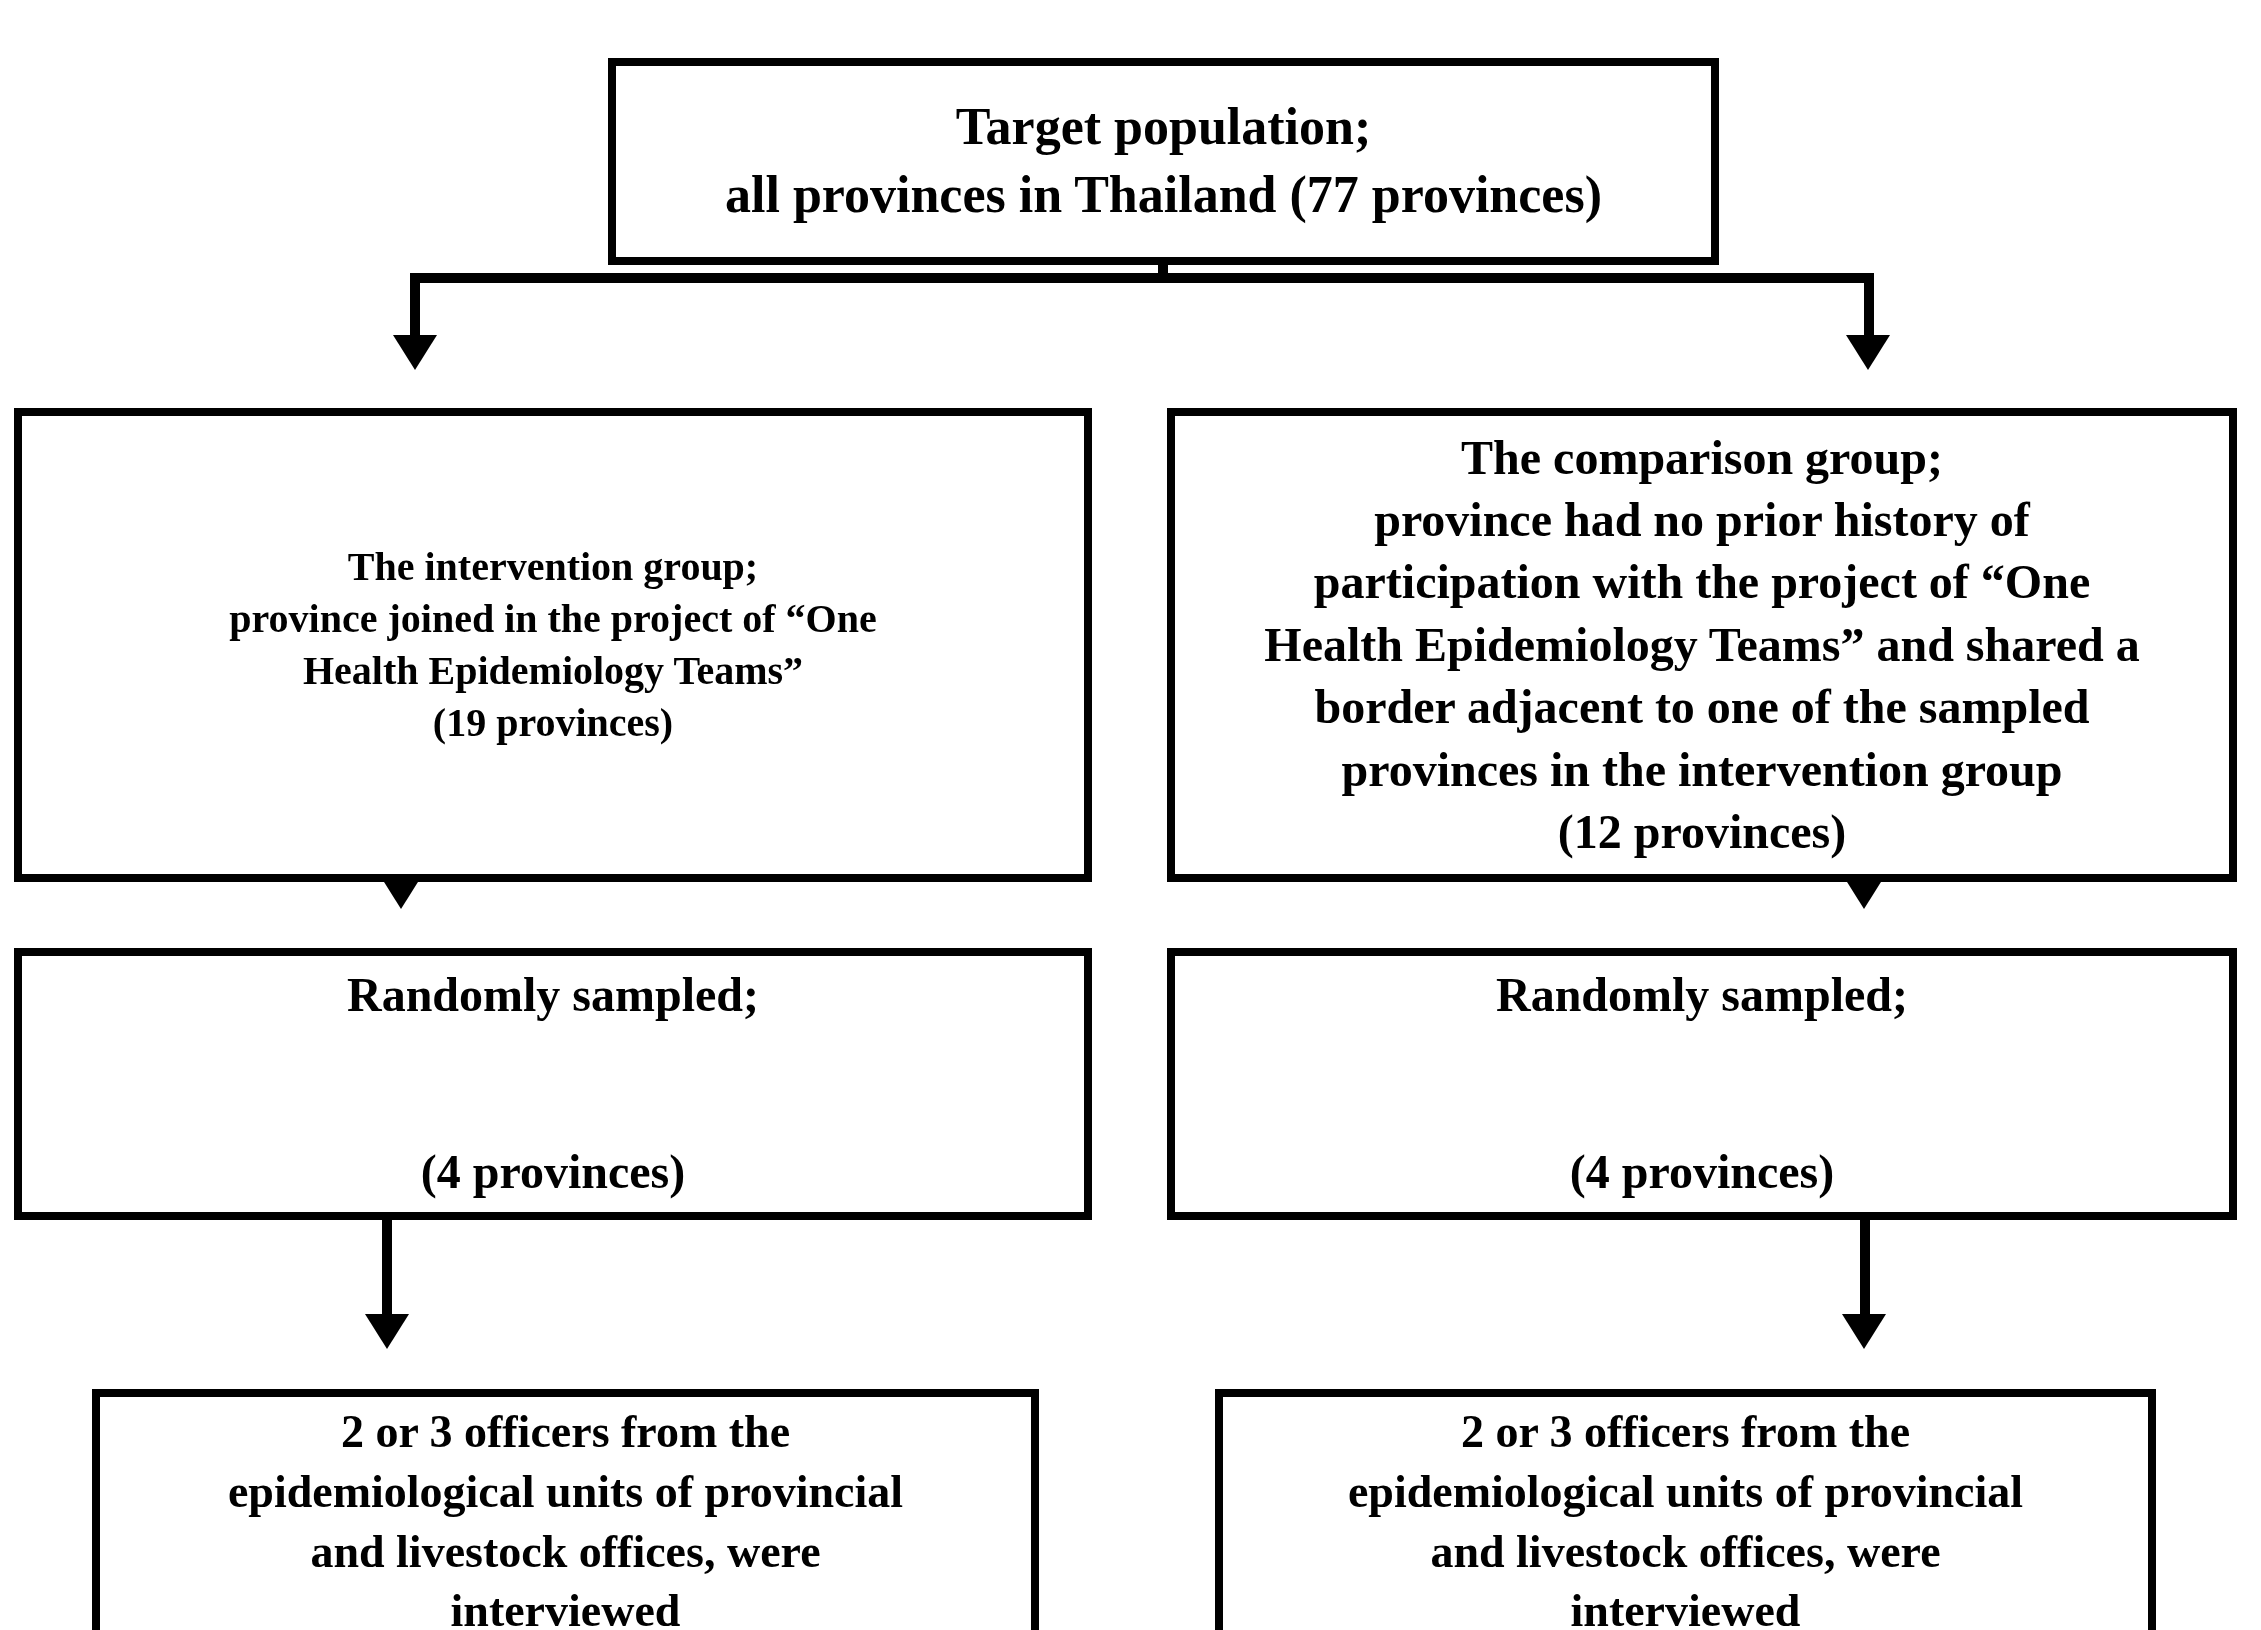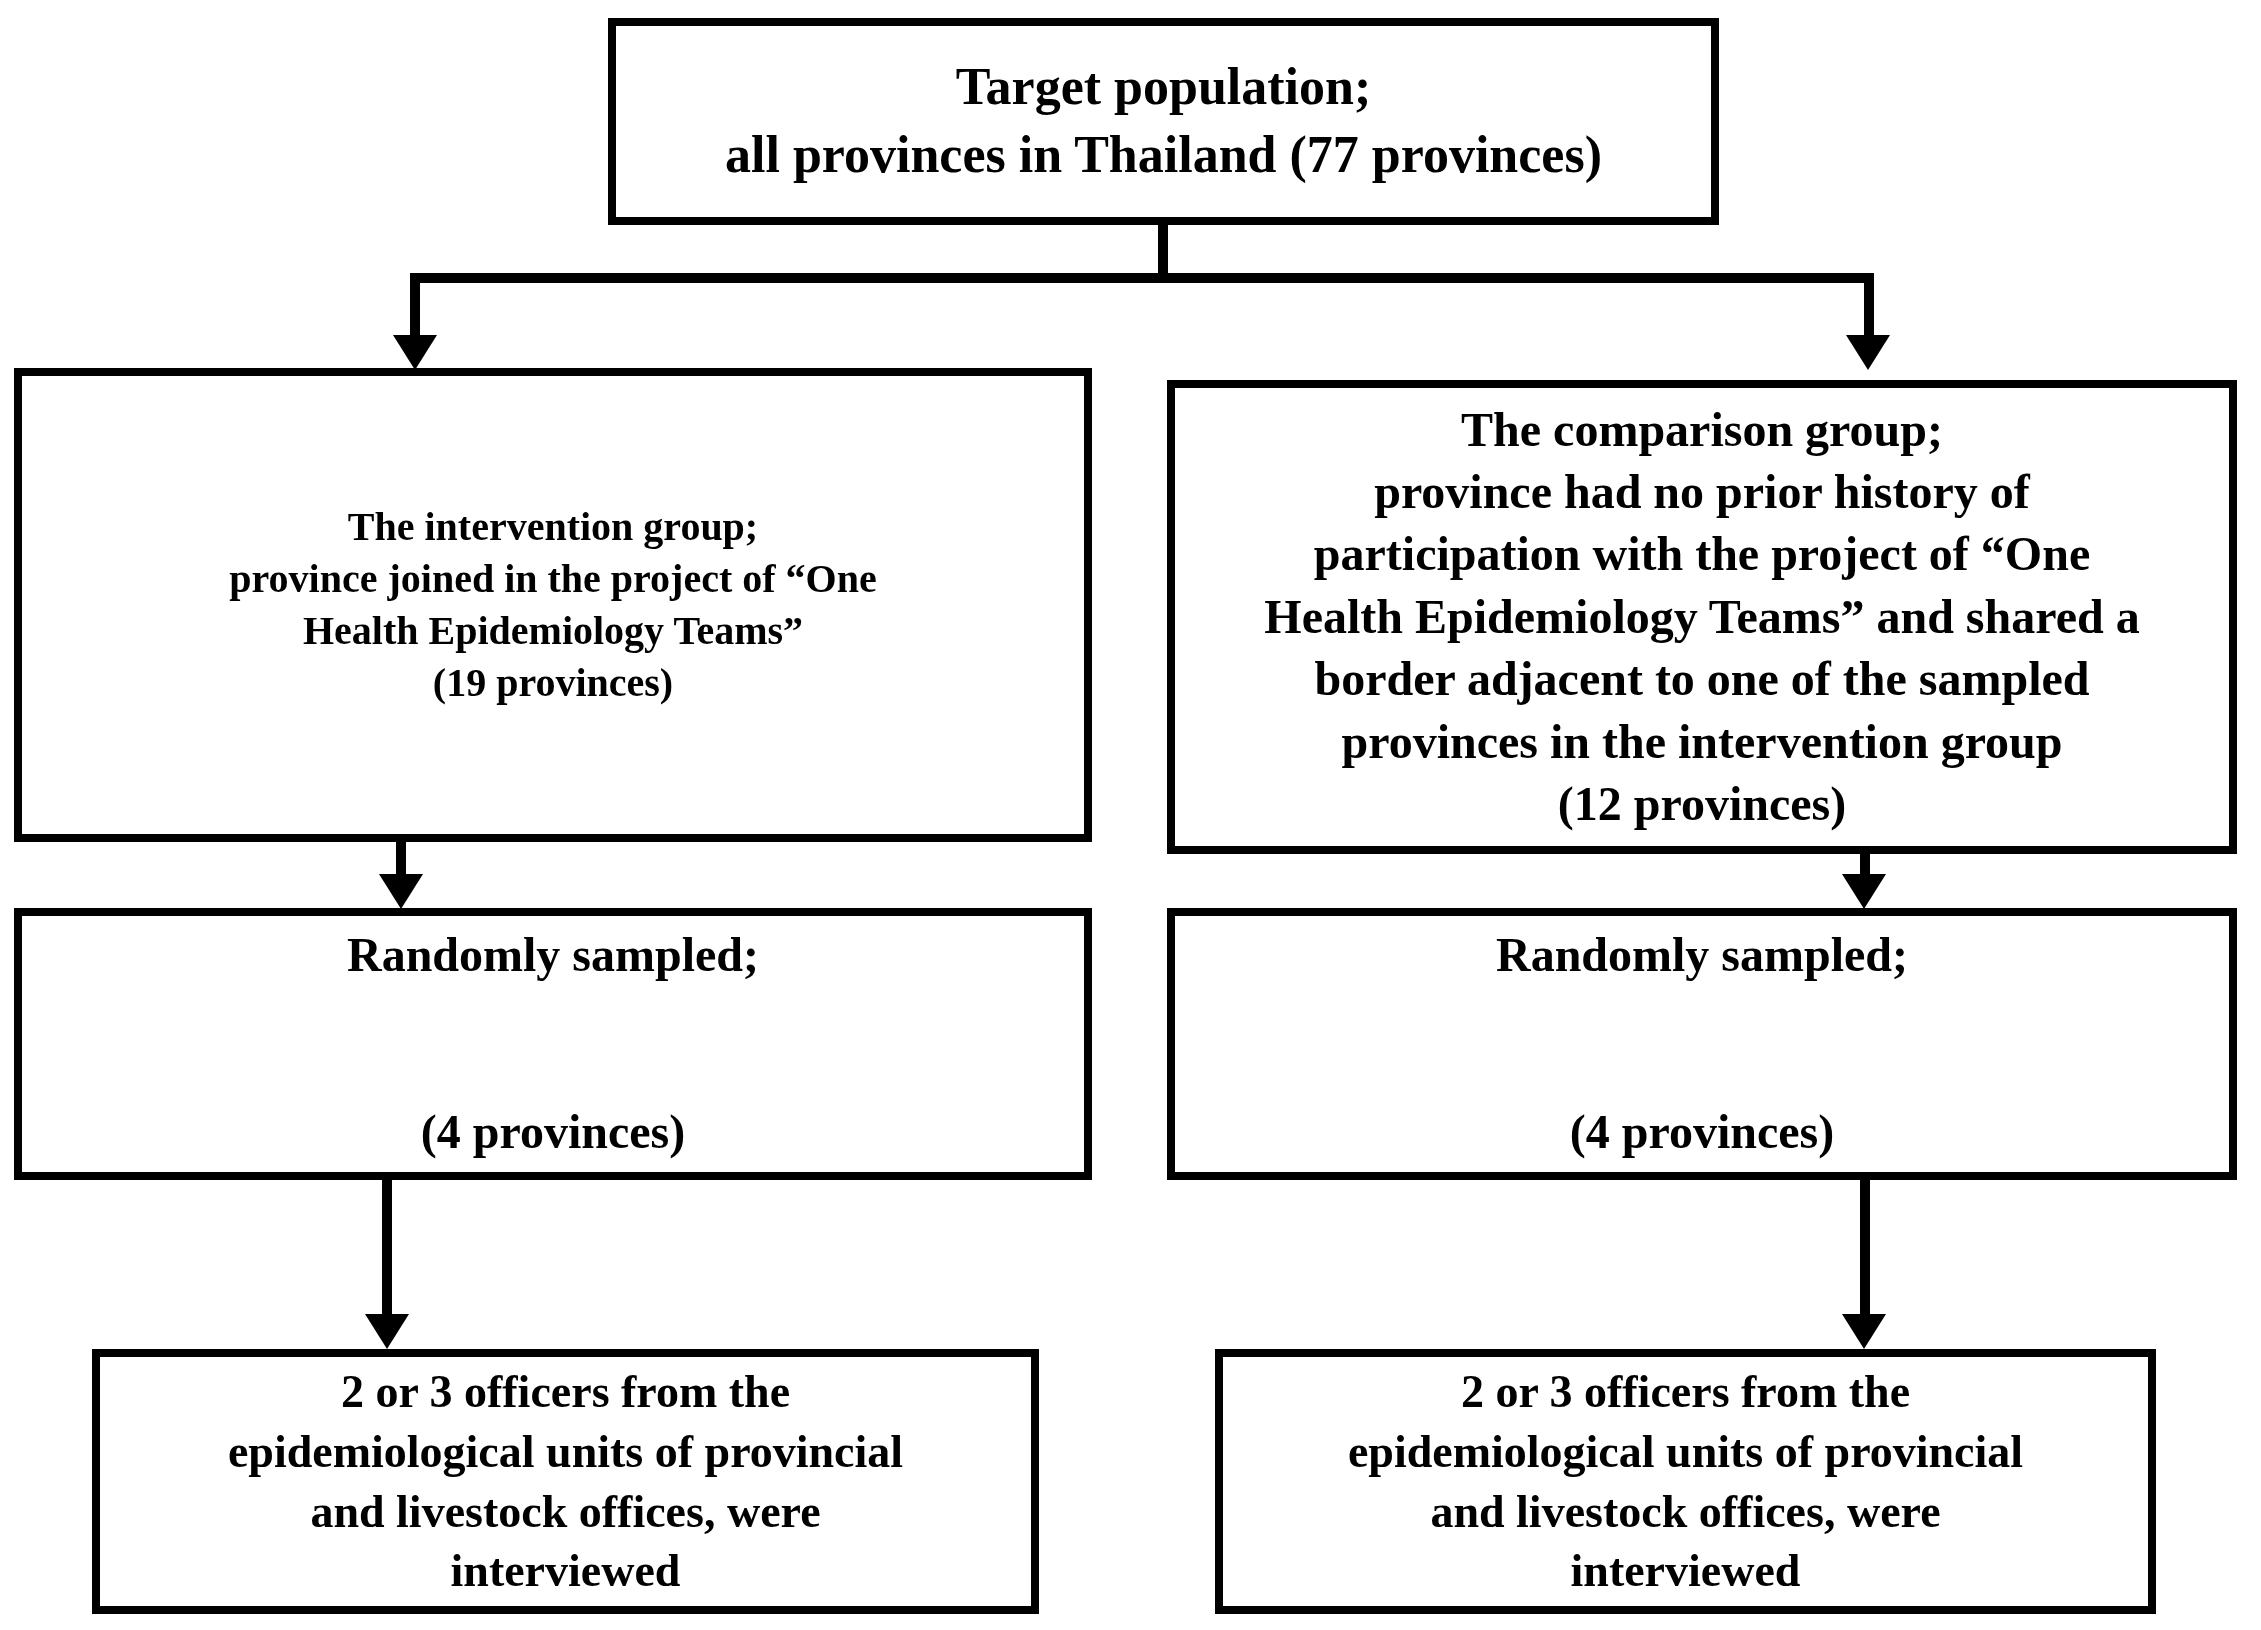--- a/index.html
+++ b/index.html
@@ -18,20 +18,21 @@
   }
   .node {
     position: absolute;
     box-sizing: border-box;
     background: #ffffff;
     border: 8px solid #000000;
     display: flex;
     align-items: center;
     justify-content: center;
     text-align: center;
+    margin-top: 40px;
   }
   .node-text {
     font-weight: bold;
     color: #000000;
     line-height: 1.30;
     padding: 0 10.5px;
     white-space: pre-line;
   }
 
   
@@ -41,21 +42,21 @@
   }
   #node-target .node-text { font-size: 52px; }
 
   #node-intervention {
     left: 14px;   top: 368px;
     width: 1078px; height: 474px;
   }
   #node-intervention .node-text { font-size: 40px; }
 
   #node-comparison {
-    left: 1167px; top: 380px;
+    left: 1167px; top: 368px;
     width: 1070px; height: 474px;
   }
   #node-comparison .node-text { font-size: 48px; }
 
   #node-sampled-left {
     left: 14px;   top: 908px;
     width: 1078px; height: 272px;
   }
   #node-sampled-left .node-text { font-size: 48px; line-height: 1.85; }
 

